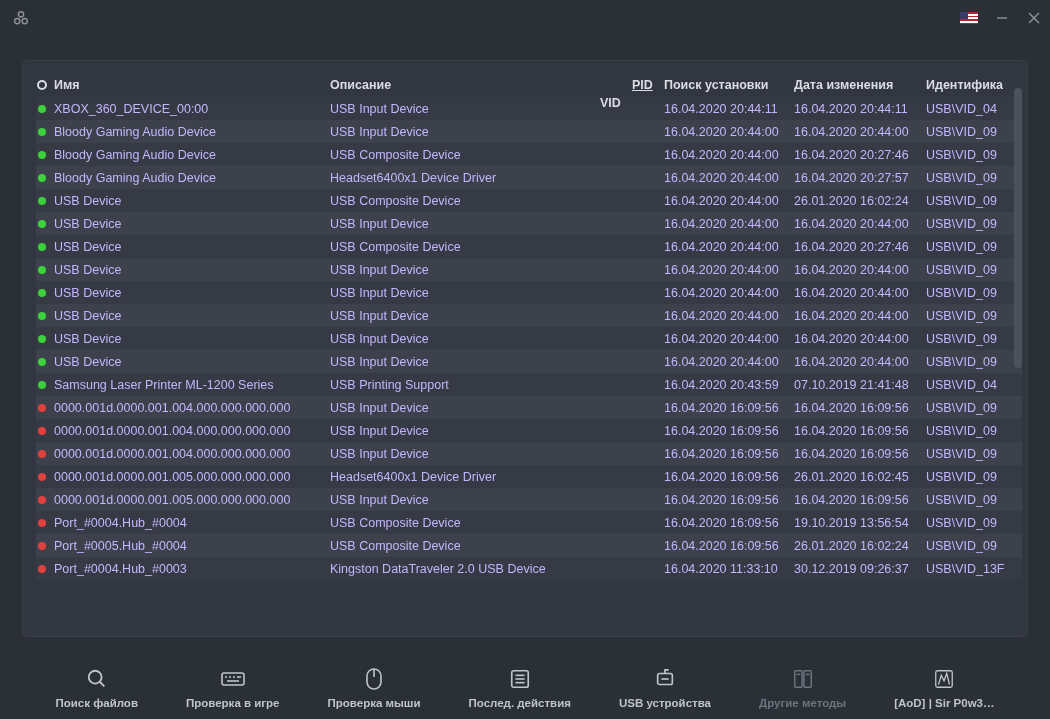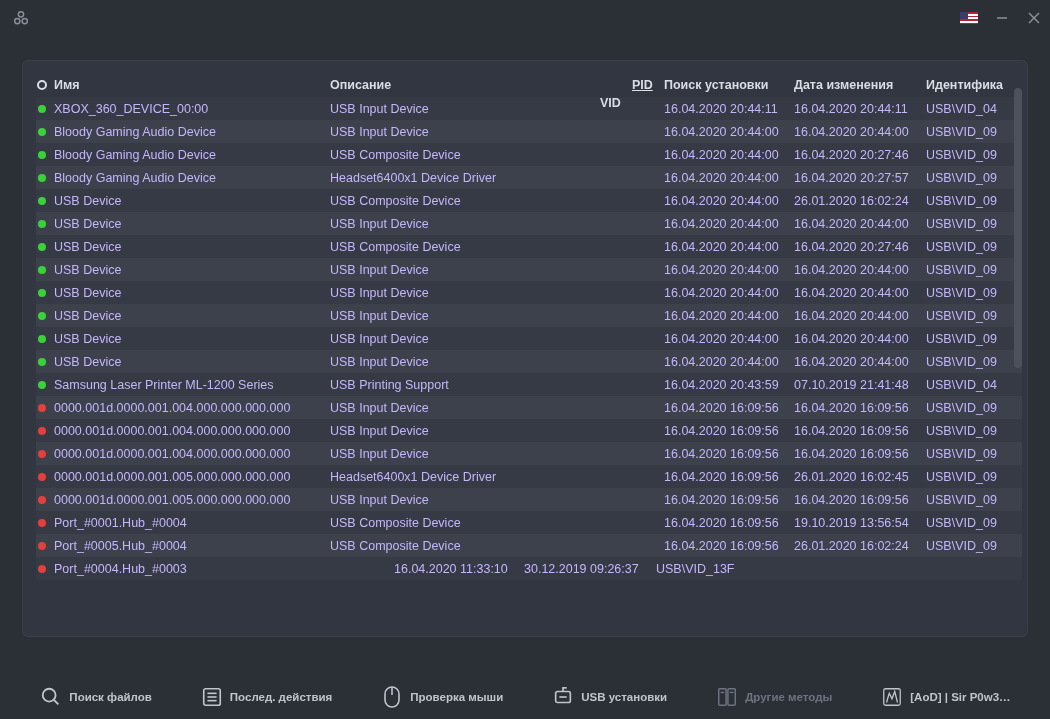--- a/index.html
+++ b/index.html
@@ -108,21 +108,21 @@
     position: absolute;
     left:0; right:0; bottom:0;
     height: 64px;
     display:flex;
     align-items:flex-end;
     justify-content:center;
     gap: 48px;
     padding-bottom:10px;
   }
   .nav-item {
-    display:flex; flex-direction:row; align-items:center;
+    display:flex; flex-direction:column; align-items:center;
     gap:6px;
     color:#bfc4cd;
     font-size:11.5px;
     font-weight:600;
     cursor:pointer;
   }
   .nav-item.dim { color:#6e7380; }
   .nav-icon {
     width:24px;height:24px;
     display:flex;align-items:center;justify-content:center;
@@ -387,21 +387,21 @@
           <div class="cell c-vid"></div>
           <div class="cell c-pid"></div>
           <div class="cell c-inst">16.04.2020 16:09:56</div>
           <div class="cell c-mod">16.04.2020 16:09:56</div>
           <div class="cell c-id">USB\VID_09</div>
         </div>
         <div class="trow">
           <div class="cell c-status">
             <span class="dot red"></span>
           </div>
-          <div class="cell c-name">Port_#0001.Hub_#0004</div>
+          <div class="cell c-name">Port_#0004.Hub_#0004</div>
           <div class="cell c-desc">USB Composite Device</div>
           <div class="cell c-vid"></div>
           <div class="cell c-pid"></div>
           <div class="cell c-inst">16.04.2020 16:09:56</div>
           <div class="cell c-mod">19.10.2019 13:56:54</div>
           <div class="cell c-id">USB\VID_09</div>
         </div>
         <div class="trow">
           <div class="cell c-status">
             <span class="dot red"></span>
@@ -412,70 +412,84 @@
           <div class="cell c-pid"></div>
           <div class="cell c-inst">16.04.2020 16:09:56</div>
           <div class="cell c-mod">26.01.2020 16:02:24</div>
           <div class="cell c-id">USB\VID_09</div>
         </div>
         <div class="trow">
           <div class="cell c-status">
             <span class="dot red"></span>
           </div>
           <div class="cell c-name">Port_#0004.Hub_#0003</div>
+          <div class="cell c-desc">Kingston DataTraveler 2.0 USB Device</div>
           <div class="cell c-vid"></div>
           <div class="cell c-pid"></div>
           <div class="cell c-inst">16.04.2020 11:33:10</div>
           <div class="cell c-mod">30.12.2019 09:26:37</div>
           <div class="cell c-id">USB\VID_13F</div>
         </div>
       </div>
     <div class="scrollbar"></div>
   </div>
 </div>
 
 <div class="bottom-nav">
   <div class="nav-item">
     <span class="nav-icon">
       <svg width="22" height="22" viewBox="0 0 24 24" fill="none" stroke="currentColor" stroke-width="2">
           <circle cx="10" cy="10" r="7"></circle>
           <line x1="20" y1="20" x2="15" y2="15"></line>
         </svg>
     </span>
     <span>Поиск файлов</span>
+  </div>
+  <div class="nav-item">
+    <span class="nav-icon">
+      <svg width="24" height="20" viewBox="0 0 24 20" fill="none" stroke="currentColor" stroke-width="1.6">
+          <rect x="1" y="4" width="22" height="12" rx="2"></rect>
+          <line x1="4" y1="8" x2="6" y2="8"></line>
+          <line x1="8" y1="8" x2="10" y2="8"></line>
+          <line x1="12" y1="8" x2="14" y2="8"></line>
+          <line x1="16" y1="8" x2="20" y2="8"></line>
+          <line x1="6" y1="12" x2="18" y2="12"></line>
+        </svg>
+    </span>
+    <span>Проверка в игре</span>
+  </div>
+  <div class="nav-item">
+    <span class="nav-icon">
+      <svg width="18" height="24" viewBox="0 0 18 24" fill="none" stroke="currentColor" stroke-width="1.6">
+          <rect x="2" y="2" width="14" height="20" rx="7"></rect>
+          <line x1="9" y1="2" x2="9" y2="10"></line>
+        </svg>
+    </span>
+    <span>Проверка мыши</span>
   </div>
   <div class="nav-item">
     <span class="nav-icon">
       <svg width="22" height="22" viewBox="0 0 24 24" fill="none" stroke="currentColor" stroke-width="1.8">
           <rect x="3" y="3" width="18" height="18" rx="2"></rect>
           <line x1="7" y1="8" x2="17" y2="8"></line>
           <line x1="7" y1="12" x2="17" y2="12"></line>
           <line x1="7" y1="16" x2="17" y2="16"></line>
         </svg>
     </span>
     <span>Послед. действия</span>
   </div>
   <div class="nav-item">
     <span class="nav-icon">
-      <svg width="18" height="24" viewBox="0 0 18 24" fill="none" stroke="currentColor" stroke-width="1.6">
-          <rect x="2" y="2" width="14" height="20" rx="7"></rect>
-          <line x1="9" y1="2" x2="9" y2="10"></line>
-        </svg>
-    </span>
-    <span>Проверка мыши</span>
-  </div>
-  <div class="nav-item">
-    <span class="nav-icon">
       <svg width="22" height="22" viewBox="0 0 24 24" fill="none" stroke="currentColor" stroke-width="1.8">
           <rect x="4" y="6" width="16" height="12" rx="2"></rect>
           <path d="M12 6 L12 2 L16 2"></path>
           <line x1="8" y1="12" x2="16" y2="12"></line>
         </svg>
     </span>
-    <span>USB установки</span>
+    <span>USB устройства</span>
   </div>
   <div class="nav-item dim">
     <span class="nav-icon">
       <svg width="22" height="22" viewBox="0 0 24 24" fill="none" stroke="currentColor" stroke-width="1.6">
           <rect x="3" y="3" width="8" height="18" rx="1"></rect>
           <rect x="13" y="3" width="8" height="18" rx="1"></rect>
           <line x1="5" y1="7" x2="9" y2="7"></line>
           <line x1="15" y1="7" x2="19" y2="7"></line>
         </svg>
     </span>

